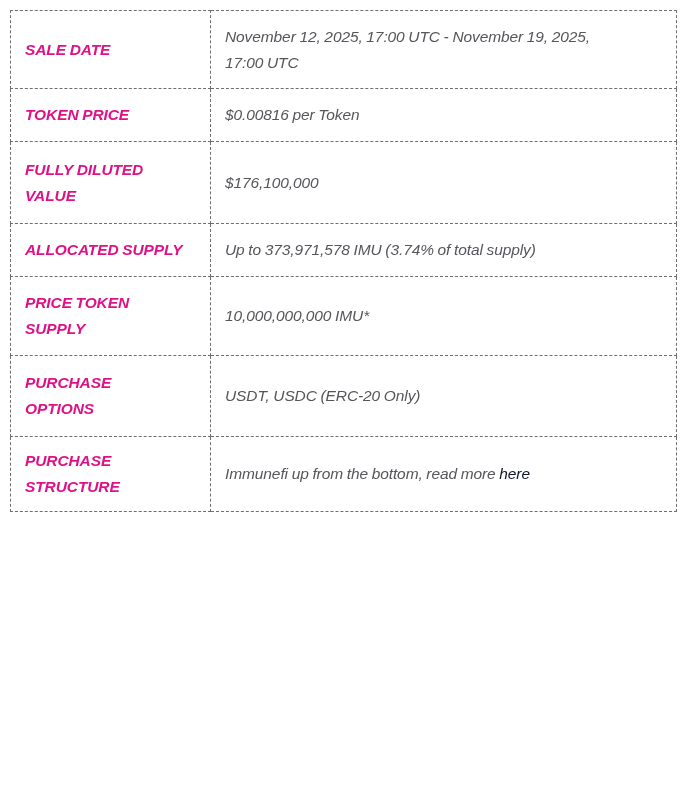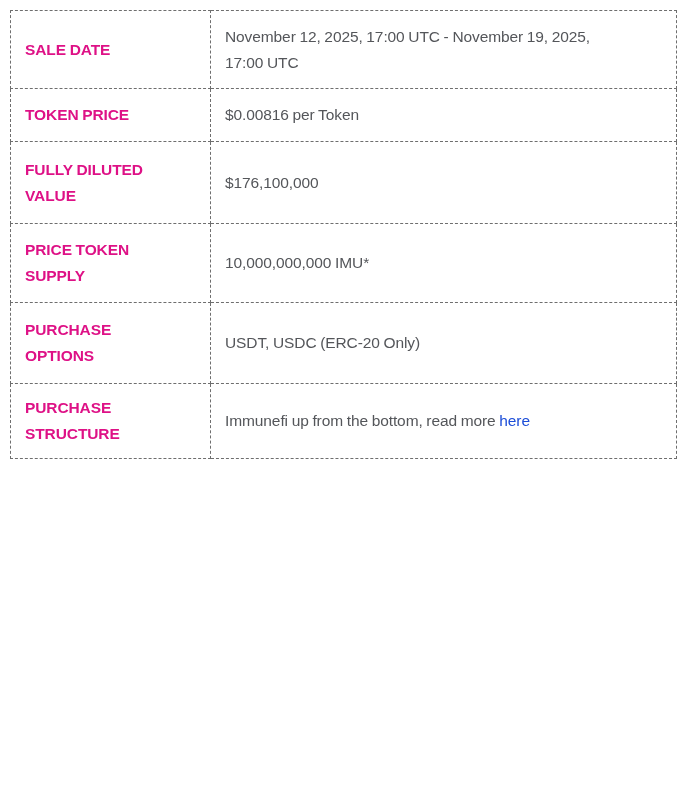--- a/index.html
+++ b/index.html
@@ -11,20 +11,21 @@
     font-family: "Liberation Sans", "DejaVu Sans", sans-serif;
   }
   .wrap {
     padding: 10px;
   }
   table.info-table {
     border-collapse: collapse;
     table-layout: fixed;
     width: 667px;
     background: #ffffff;
+    font-style: italic;
   }
   table.info-table td {
     border: 1px dashed #6e6e6e;
     vertical-align: middle;
     box-sizing: border-box;
     padding: 8px 16px 8px 14px;
     line-height: 26px;
     font-size: 15.5px;
     letter-spacing: -0.1px;
     word-spacing: -0.5px;
@@ -34,21 +35,21 @@
     color: #de1186;
     font-weight: bold;
     white-space: pre-line;
     letter-spacing: 0;
   }
   td.value-cell {
     color: #54565a;
     white-space: pre-line;
   }
   td.value-cell a {
-    color: #1d4ed8;
+    color: #0f172a;
     text-decoration: none;
     cursor: pointer;
   }
   
   tr.h-78  td { height: 78px; }
   tr.h-53  td { height: 53px; }
   tr.h-82  td { height: 82px; }
   tr.h-79  td { height: 79px; }
   tr.h-81  td { height: 81px; }
   tr.h-75  td { height: 75px; }
@@ -67,20 +68,24 @@
       </tr>
       <tr class="h-53">
         <td class="label-cell">TOKEN PRICE</td>
         <td class="value-cell">$0.00816 per Token</td>
       </tr>
       <tr class="h-82">
         <td class="label-cell">FULLY DILUTED
 VALUE</td>
         <td class="value-cell">$176,100,000</td>
       </tr>
+      <tr class="h-53">
+        <td class="label-cell">ALLOCATED SUPPLY</td>
+        <td class="value-cell">Up to 373,971,578 IMU (3.74% of total supply)</td>
+      </tr>
       <tr class="h-79">
         <td class="label-cell">PRICE TOKEN
 SUPPLY</td>
         <td class="value-cell">10,000,000,000 IMU*</td>
       </tr>
       <tr class="h-81">
         <td class="label-cell">PURCHASE
 OPTIONS</td>
         <td class="value-cell">USDT, USDC (ERC-20 Only)</td>
       </tr>

